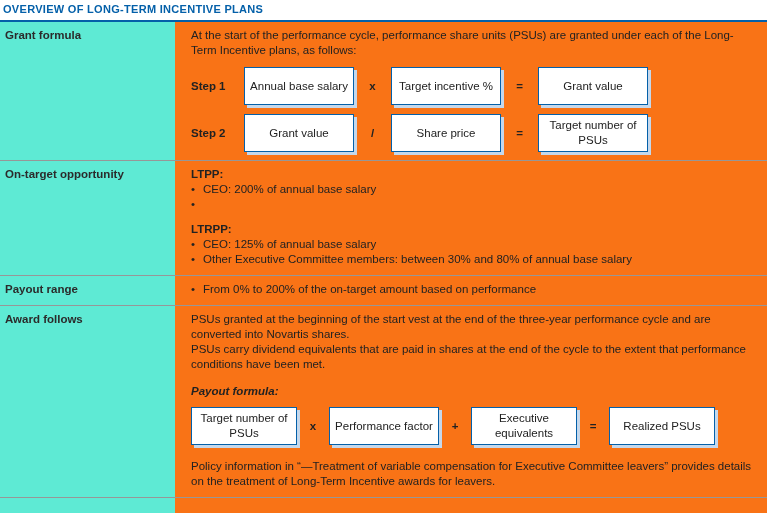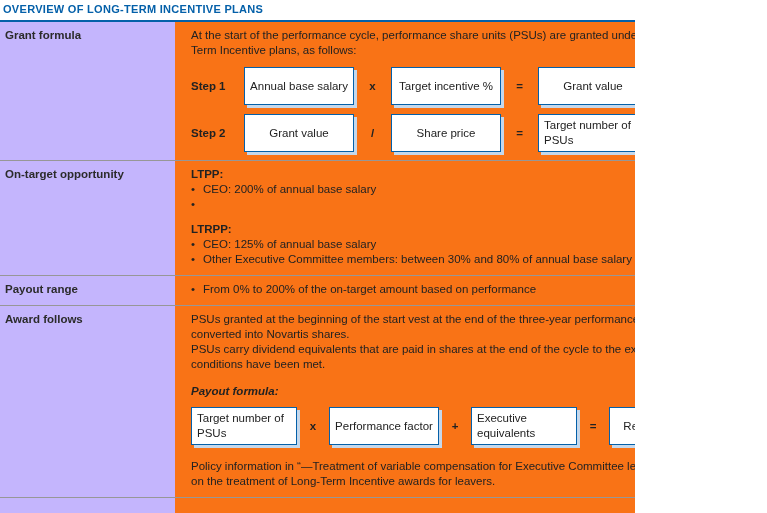--- a/index.html
+++ b/index.html
@@ -3,39 +3,39 @@
 <meta charset="utf-8">
 <style>
   * { box-sizing: border-box; margin: 0; padding: 0; }
   html, body { background: #ffffff; }
   body {
     font-family: "Liberation Sans", sans-serif;
     width: 767px;
     color: #222222;
   }
   .page {
-    width: 635px;
+    width: 767px;
     height: 513px;
     overflow: hidden;
     font-size: 11.5px;
     line-height: 15px;
   }
   .page-title {
     color: #0460A9;
     font-weight: bold;
     font-size: 11px;
     letter-spacing: 0.3px;
     padding: 2px 0 3px 3px;
   }
   .lti-table { border-top: 2px solid #0460A9; width: 767px; }
   .row { display: flex; border-bottom: 1px solid #979797; }
   .label-cell {
     width: 175px;
     flex: 0 0 175px;
-    background: #c4b5fd;
+    background: #5eead4;
     font-weight: bold;
     color: #2b2b2b;
     padding: 6px 6px 6px 5px;
   }
   .content-cell { flex: 1 1 auto; padding: 6px 8px 8px 16px; background: #f97316; }
   .bold { font-weight: bold; }
   .bullet { display: flex; }
   .bullet-dot { width: 12px; flex: 0 0 12px; }
   .spacer-10 { height: 10px; }
   .formula-row { display: flex; align-items: center; margin-top: 9px; }
@@ -43,20 +43,21 @@
   .fbox {
     width: 110px;
     flex: 0 0 110px;
     min-height: 38px;
     background: #ffffff;
     border: 1px solid #0460A9;
     box-shadow: 3px 3px 0 #c5d8ec;
     display: flex;
     align-items: center;
     justify-content: center;
+    text-align: center;
     padding: 2px 5px;
   }
   .fbox.narrow { width: 106px; flex: 0 0 106px; }
   .op { width: 37px; flex: 0 0 37px; text-align: center; font-weight: bold; }
   .op.tight { width: 32px; flex: 0 0 32px; }
   .payout-formula { margin-top: 8px; margin-bottom: 4px; }
   .para { margin: 0; }
   .para-gap { margin-top: 14px; }
   .heading-gap { margin-top: 12px; font-style: italic; }
   .empty-row { height: 22px; }

